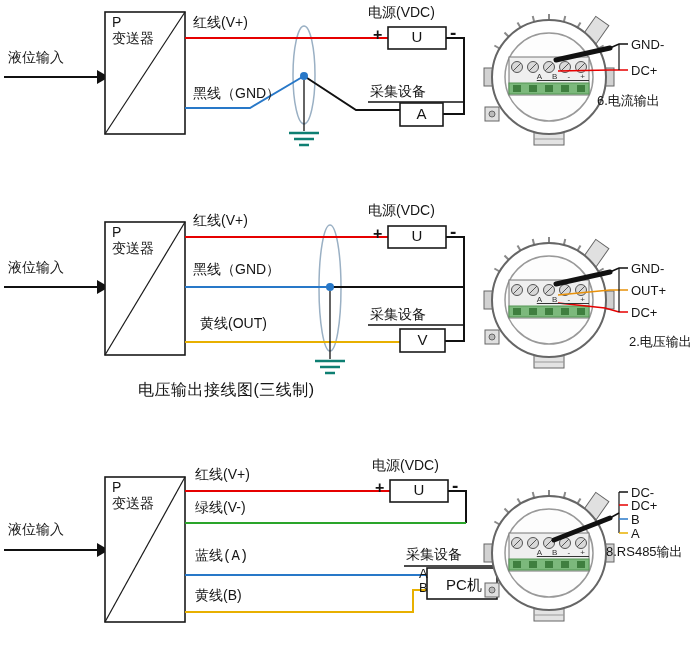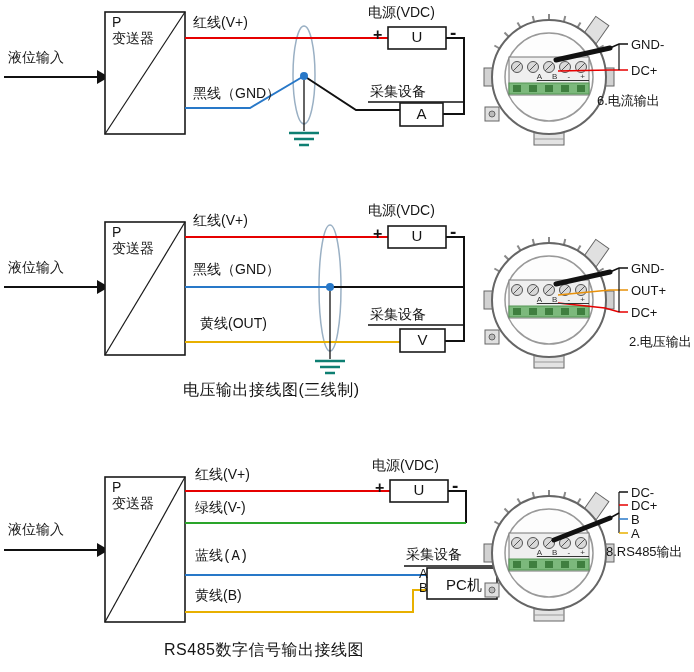--- a/index.html
+++ b/index.html
@@ -182,21 +182,21 @@
 <div class="lbl" style="left:112px;top:240px;">变送器</div>
 <div class="lbl" style="left:193px;top:212px;">红线(V+)</div>
 <div class="lbl" style="left:193px;top:261px;">黑线（GND）</div>
 <div class="lbl" style="left:193px;top:315px;margin-left:7px;">黄线(OUT)</div>
 <div class="lbl" style="left:368px;top:202px;">电源(VDC)</div>
 <div class="sign" style="left:373px;top:225px;">+</div>
 <div class="boxtxt" style="left:388px;top:227px;width:58px;">U</div>
 <div class="signbig" style="left:450px;top:221px;">-</div>
 <div class="lbl" style="left:370px;top:306px;">采集设备</div>
 <div class="boxtxt" style="left:400px;top:331px;width:45px;">V</div>
-<div class="cap" style="left:138px;top:380px;margin-left:45px;">电压输出接线图(三线制)</div>
+<div class="cap" style="left:138px;top:380px;">电压输出接线图(三线制)</div>
 <div class="tiny" style="left:509px;top:295px;width:80px;">A B - +</div>
 <div class="pin" style="left:631px;top:262px;">GND-</div>
 <div class="pin" style="left:631px;top:284px;">OUT+</div>
 <div class="pin" style="left:631px;top:306px;">DC+</div>
 <div class="devcap" style="left:629px;top:321px;margin-top:12px;">2.电压输出</div>
 
 <div class="lbl" style="left:8px;top:521px;">液位输入</div>
 <div class="lbl" style="left:112px;top:479px;">P</div>
 <div class="lbl" style="left:112px;top:495px;">变送器</div>
 <div class="lbl" style="left:195px;top:466px;">红线(V+)</div>
@@ -204,21 +204,20 @@
 <div class="lbl" style="left:195px;top:548px;font-family:Liberation Mono, monospace;">蓝线(A)</div>
 <div class="lbl" style="left:195px;top:587px;">黄线(B)</div>
 <div class="lbl" style="left:372px;top:457px;">电源(VDC)</div>
 <div class="sign" style="left:375px;top:479px;">+</div>
 <div class="boxtxt" style="left:390px;top:481px;width:58px;">U</div>
 <div class="signbig" style="left:452px;top:475px;">-</div>
 <div class="lbl" style="left:406px;top:546px;">采集设备</div>
 <div class="pin" style="left:419px;top:567px;">A</div>
 <div class="pin" style="left:419px;top:581px;">B</div>
 <div class="boxtxt" style="left:433px;top:576px;width:62px;">PC机</div>
-<div class="cap" style="left:164px;top:640px;">RS485数字信号输出接线图</div>
 <div class="tiny" style="left:509px;top:548px;width:80px;">A B - +</div>
 <div class="pin" style="left:631px;top:486px;text-align:right;">DC-</div>
 <div class="pin" style="left:631px;top:499px;">DC+</div>
 <div class="pin" style="left:631px;top:513px;">B</div>
 <div class="pin" style="left:631px;top:527px;">A</div>
 <div class="devcap" style="left:606px;top:543px;">8.RS485输出</div>
 
 </div>
 
 </body></html>

